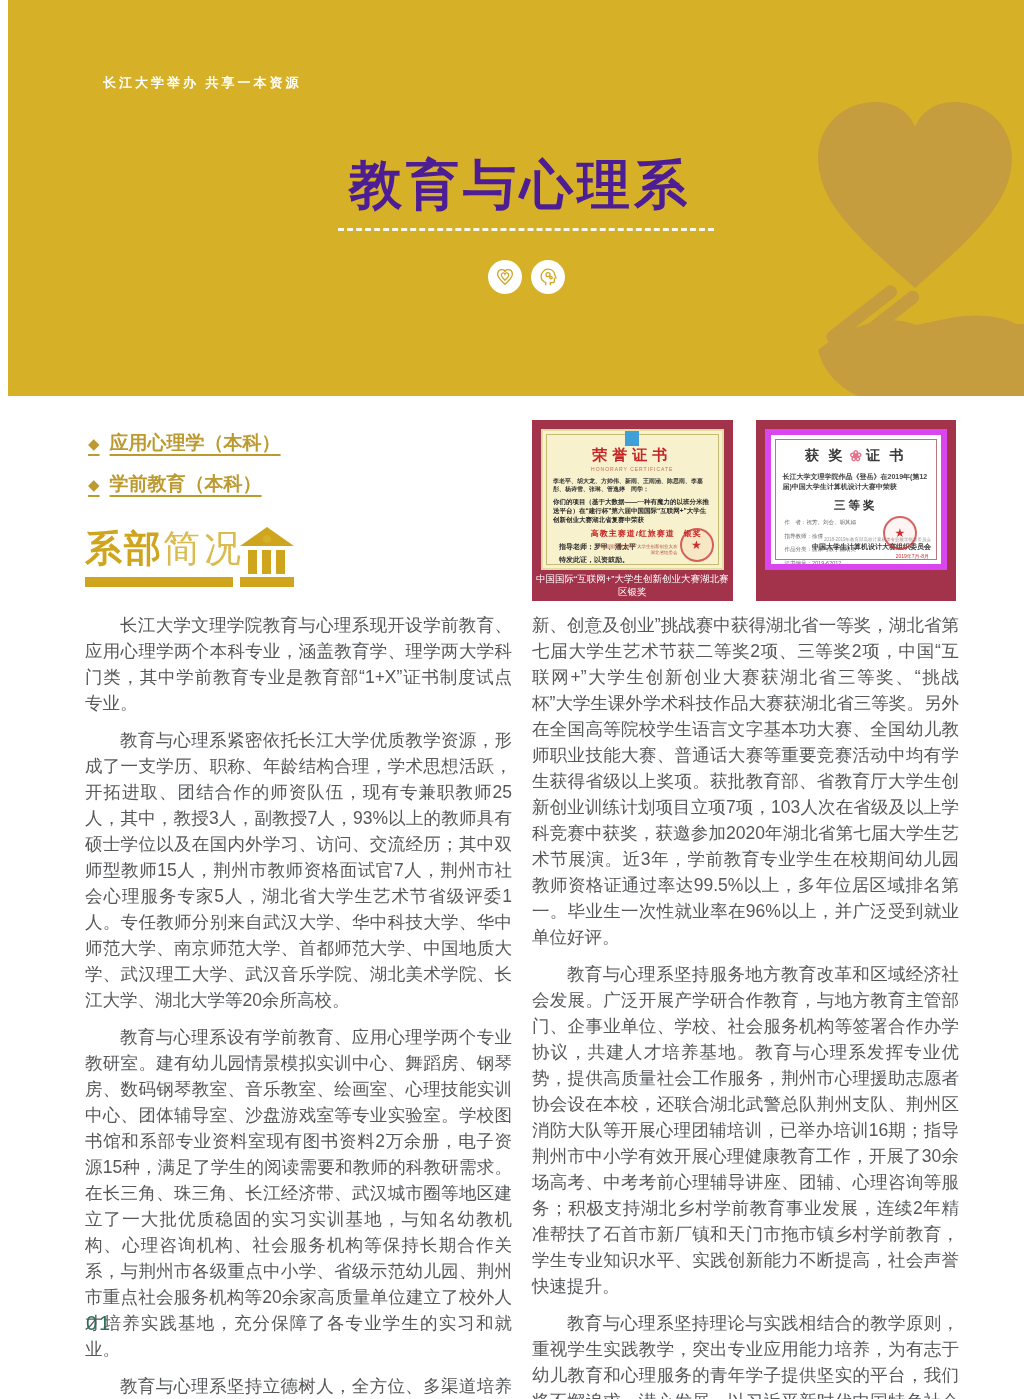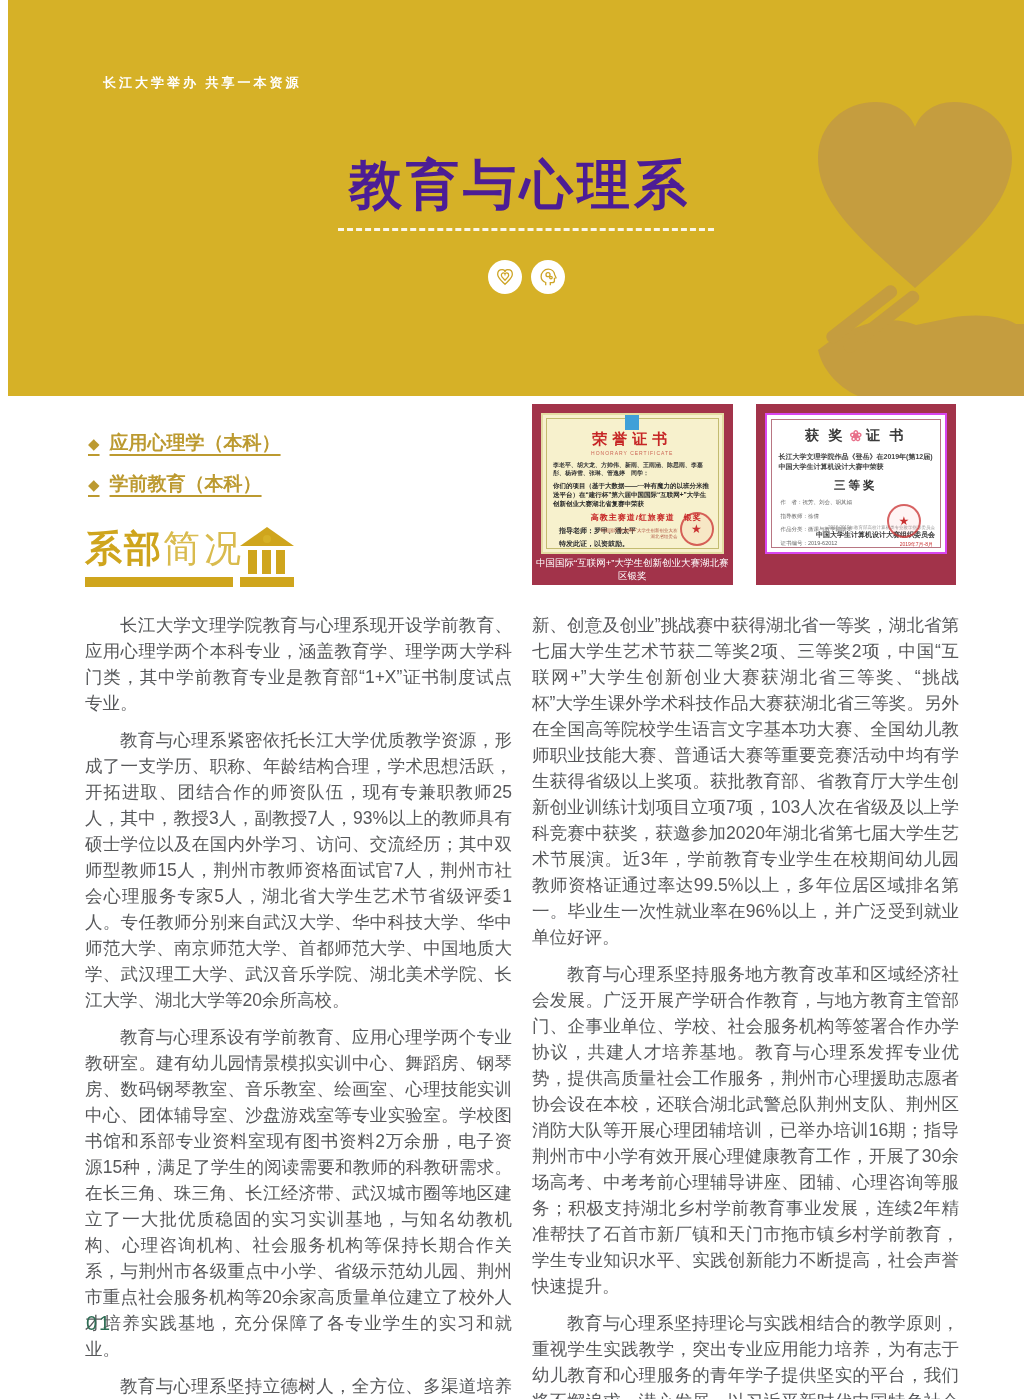--- a/index.html
+++ b/index.html
@@ -53,29 +53,29 @@
     position:absolute; left:532px; top:612px; width:427px;
     color:#57585a; font-size:17.5px; line-height:26px; text-align:justify;
   }
   .paras-left p, .paras-right p { margin:0 0 11px 0; text-indent:2em; }
   .paras-right p.cont { text-indent:0; }
   .page-num {
     position:absolute; left:86px; top:1312px; color:#2f6d55;
     font-size:20px; letter-spacing:2px;
   }
   
-  .certs { position:absolute; left:532px; top:404px; width:424px; display:flex; gap:23px; }
+  .certs { position:absolute; left:532px; top:420px; width:424px; display:flex; gap:23px; }
   .cert-card { position:relative; width:207px; height:181px; background:#a2334a; }
   .cert-photo { position:absolute; left:9px; top:9px; right:9px; bottom:31px; overflow:hidden; }
   .cert-photo.honor {
     background:#f7f1cd; border:2px solid #e4dda3;
     box-shadow:inset 0 0 0 3px #f7f1cd, inset 0 0 0 4px #c3bb70;
   }
   .cert-photo.award {
-    background:#ffffff; border:2px solid #d946ef;
+    background:#ffffff; border:6px solid #d946ef;
     box-shadow:inset 0 0 0 4px #fff, inset 0 0 0 5px #b87683;
   }
   .ribbon { position:absolute; left:50%; top:0; width:14px; height:15px; margin-left:-7px; background:#3fa0d8; }
   .c1-title { margin-top:15px; text-align:center; color:#c62525; font-size:15px; font-weight:bold; letter-spacing:5px; }
   .c1-sub   { text-align:center; color:#cc6655; font-size:5px; letter-spacing:1px; margin-top:1px; }
   .c1-names { margin:5px 10px 0; color:#3a3a3a; font-size:6px; line-height:8px; font-weight:bold; text-align:left;}
   .c1-body  { margin:4px 10px 0; color:#2c2c2c; font-size:6.5px; line-height:9px; font-weight:bold; text-align:left;}
   .c1-award { margin-top:4px; text-align:center; color:#c62525; font-size:8px; font-weight:bold; letter-spacing:1px;padding-left:28px;}
   .c1-line  { margin:3px 0 0 16px; color:#333; font-size:7px; font-weight:bold; text-align:left;}
   .c1-issuer{ position:absolute; right:44px; bottom:12px; width:80px; color:#b05544; font-size:4.5px; line-height:6px; text-align:right;}

